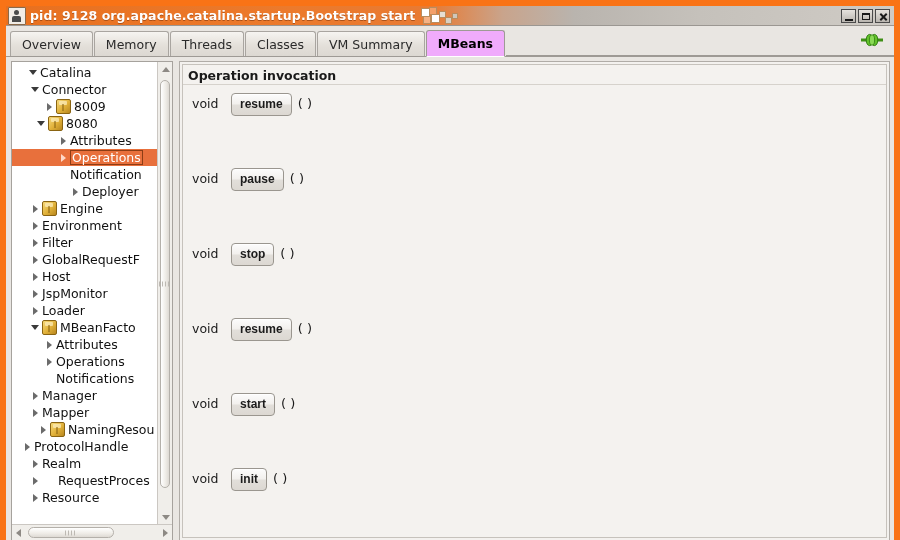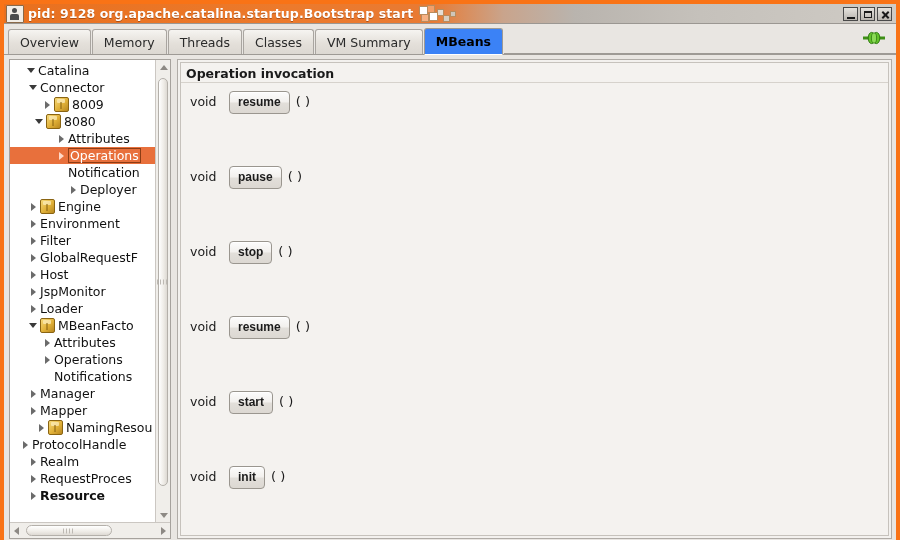--- a/index.html
+++ b/index.html
@@ -4,21 +4,21 @@
 <style>
   html,body{margin:0;padding:0;}
   body{
     width:900px;height:540px;overflow:hidden;
     font-family:"DejaVu Sans","Liberation Sans",sans-serif;
     background:#d9d4cf;
     -webkit-font-smoothing:none;
   }
   .app{
     position:relative;width:900px;height:540px;box-sizing:border-box;
-    border:4px solid #f97316;background:#e9e6e2;
+    border:6px solid #f97316;background:#e9e6e2;
   }
 
   
   .titlebar{
     position:relative;height:20px;box-sizing:border-box;
     background:linear-gradient(to right,#e8701f 0%,#ec7a2c 32%,#e87a33 48%,#c9a48c 56%,#b9b4ae 64%,#c5c1bb 78%,#cfcbc5 100%);
     border-bottom:1px solid #9b9792;
     display:flex;align-items:center;
   }
   .tb-icon{
@@ -73,21 +73,21 @@
   .tab{
     position:relative;height:25px;box-sizing:border-box;
     padding:0 11px;margin-right:1px;
     display:flex;align-items:center;justify-content:center;
     font-size:12.5px;color:#2a2a2a;
     background:linear-gradient(to bottom,#f6f4f1 0%,#e4e0da 55%,#dcd8d2 100%);
     border:1px solid #a9a5a0;border-bottom:none;
     border-radius:3px 3px 0 0;cursor:default;white-space:nowrap;
   }
   .tab.active{
-    background:#3b82f6;font-weight:bold;color:#000;height:27px;
+    background:#f0abfc;font-weight:bold;color:#000;height:27px;
     border-color:#9e9a95;border-bottom:1px solid #ffffff;
     margin-bottom:-1px;z-index:3;
   }
   .tab-rest{flex:1 1 auto;height:25px;border-bottom:1px solid #9e9a95;}
   .conn-icon{
     position:absolute;right:10px;top:6px;width:24px;height:16px;
   }
 
   
   .content{
@@ -377,25 +377,25 @@
               <span class="nlabel">NamingResou</span>
             </div>
             <div class="node clip" style="padding-left: 10px;">
               <span class="twisty collapsed"></span>
               <span class="nlabel">ProtocolHandle</span>
             </div>
             <div class="node clip" style="padding-left: 18px;">
               <span class="twisty collapsed"></span>
               <span class="nlabel">Realm</span>
             </div>
-            <div class="node clip" style="padding-left: 18px;">
+            <div class="node clip" style="padding-left: 18px; gap: 16px;">
               <span class="twisty collapsed"></span>
               <span class="nlabel">RequestProces</span>
             </div>
-            <div class="node clip" style="padding-left: 18px; font-weight: bold;">
+            <div class="node clip" style="padding-left: 18px;">
               <span class="twisty collapsed"></span>
               <span class="nlabel">Resource</span>
             </div>
           </div>
         <div class="tree-vscroll">
           <div class="sb-arrow up"></div>
           <div class="sb-thumb-v">
               <div class="sb-grip"></div>
             </div>
           <div class="sb-arrow down"></div>

